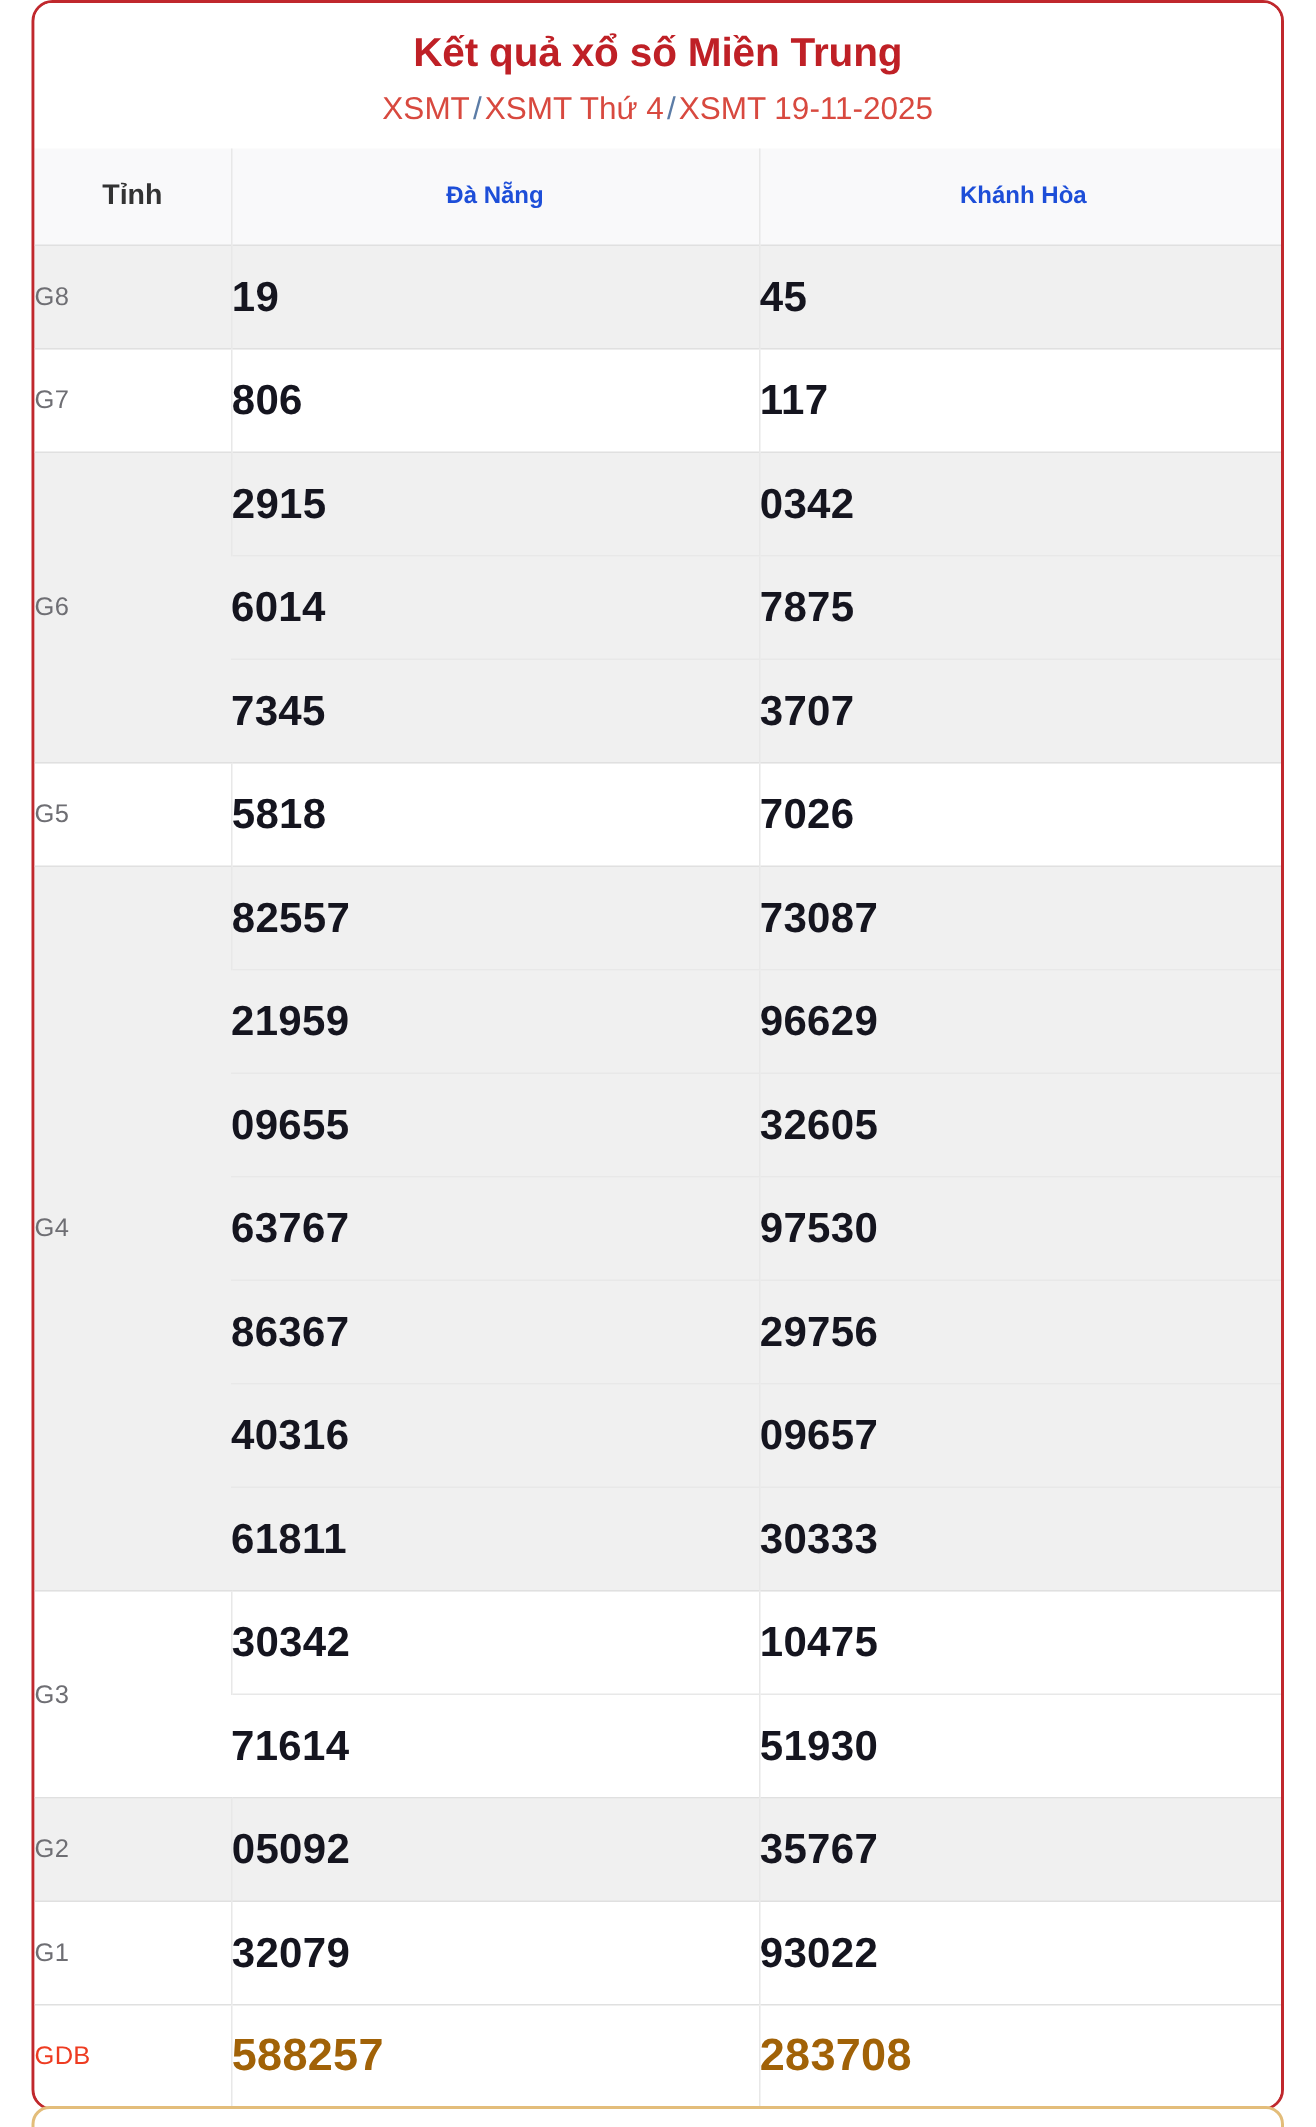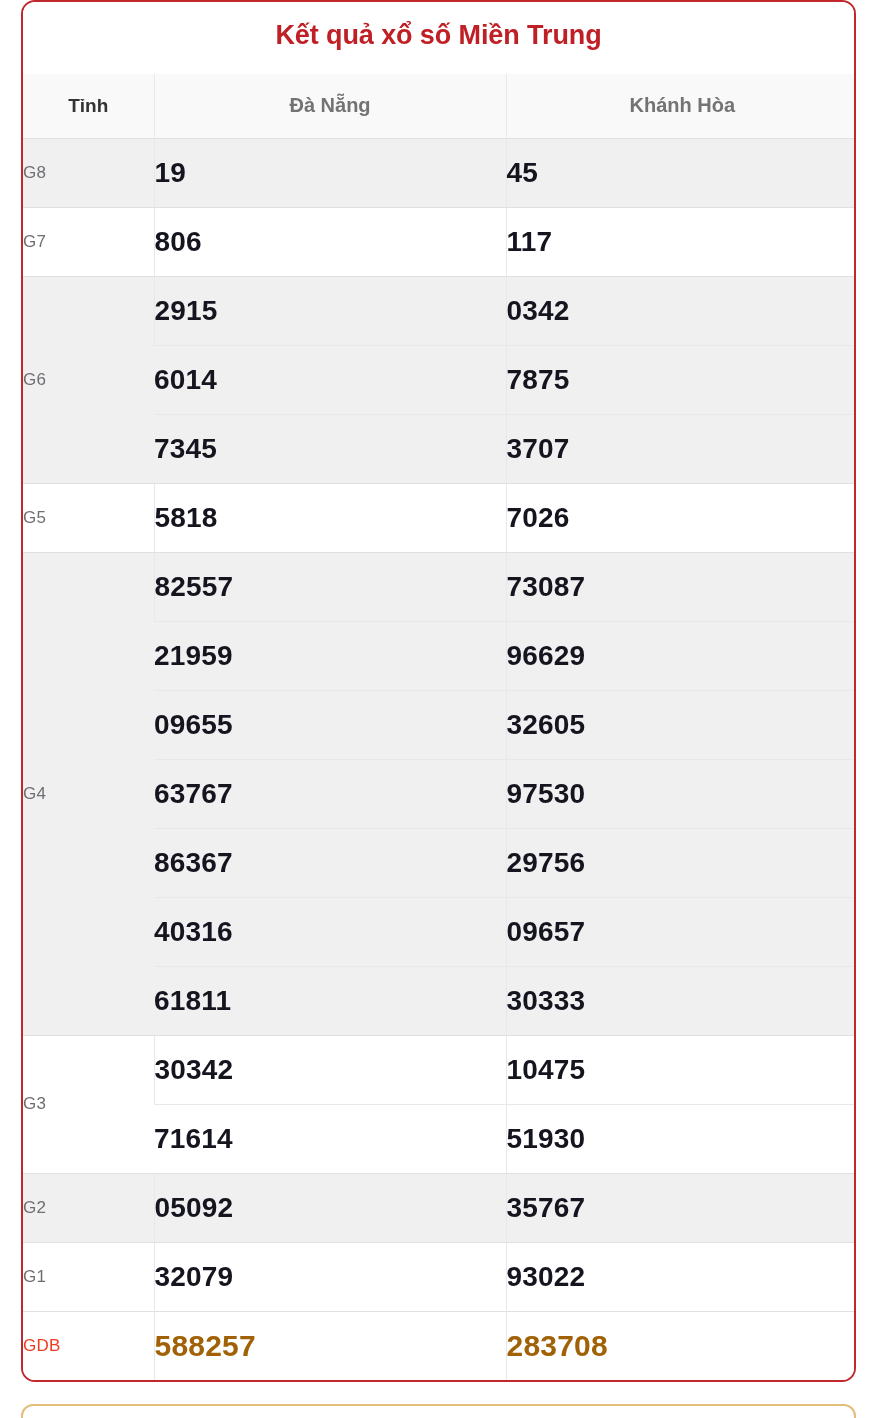--- a/index.html
+++ b/index.html
@@ -89,22 +89,22 @@
     background: #f9f9fa;
     height: 64px;
     border-top: none;
   }
   .th-tinh {
     color: #333333;
     font-size: 19px;
     font-weight: bold;
   }
   .th-prov {
-    color: #737373;
-    font-size: 20px;
+    color: #1d4ed8;
+    font-size: 16px;
     font-weight: bold;
   }
 
   
   tbody tr.stripe > td { background: #f0f0f0; }
   tbody tr.plain  > td { background: #ffffff; }
 
   td.lbl {
     color: #6e6e73;
     font-size: 17px;
@@ -147,20 +147,23 @@
 </style>
 </head>
 <body>
 
 <div class="page">
 
   <div class="result-card">
 
     <div class="card-header">
       <h1 class="card-title">Kết quả xổ số Miền Trung</h1>
+      <div class="breadcrumb">
+        <a class="crumb" href="#">XSMT</a><span class="crumb-sep">/</span><a class="crumb" href="#">XSMT Thứ 4</a><span class="crumb-sep">/</span><a class="crumb" href="#">XSMT 19-11-2025</a>
+      </div>
     </div>
 
     <table class="kq-table">
       <colgroup>
         <col class="c-label">
         <col class="c-prov">
         <col class="c-prov">
       </colgroup>
       <thead>
         <tr class="head-row">

